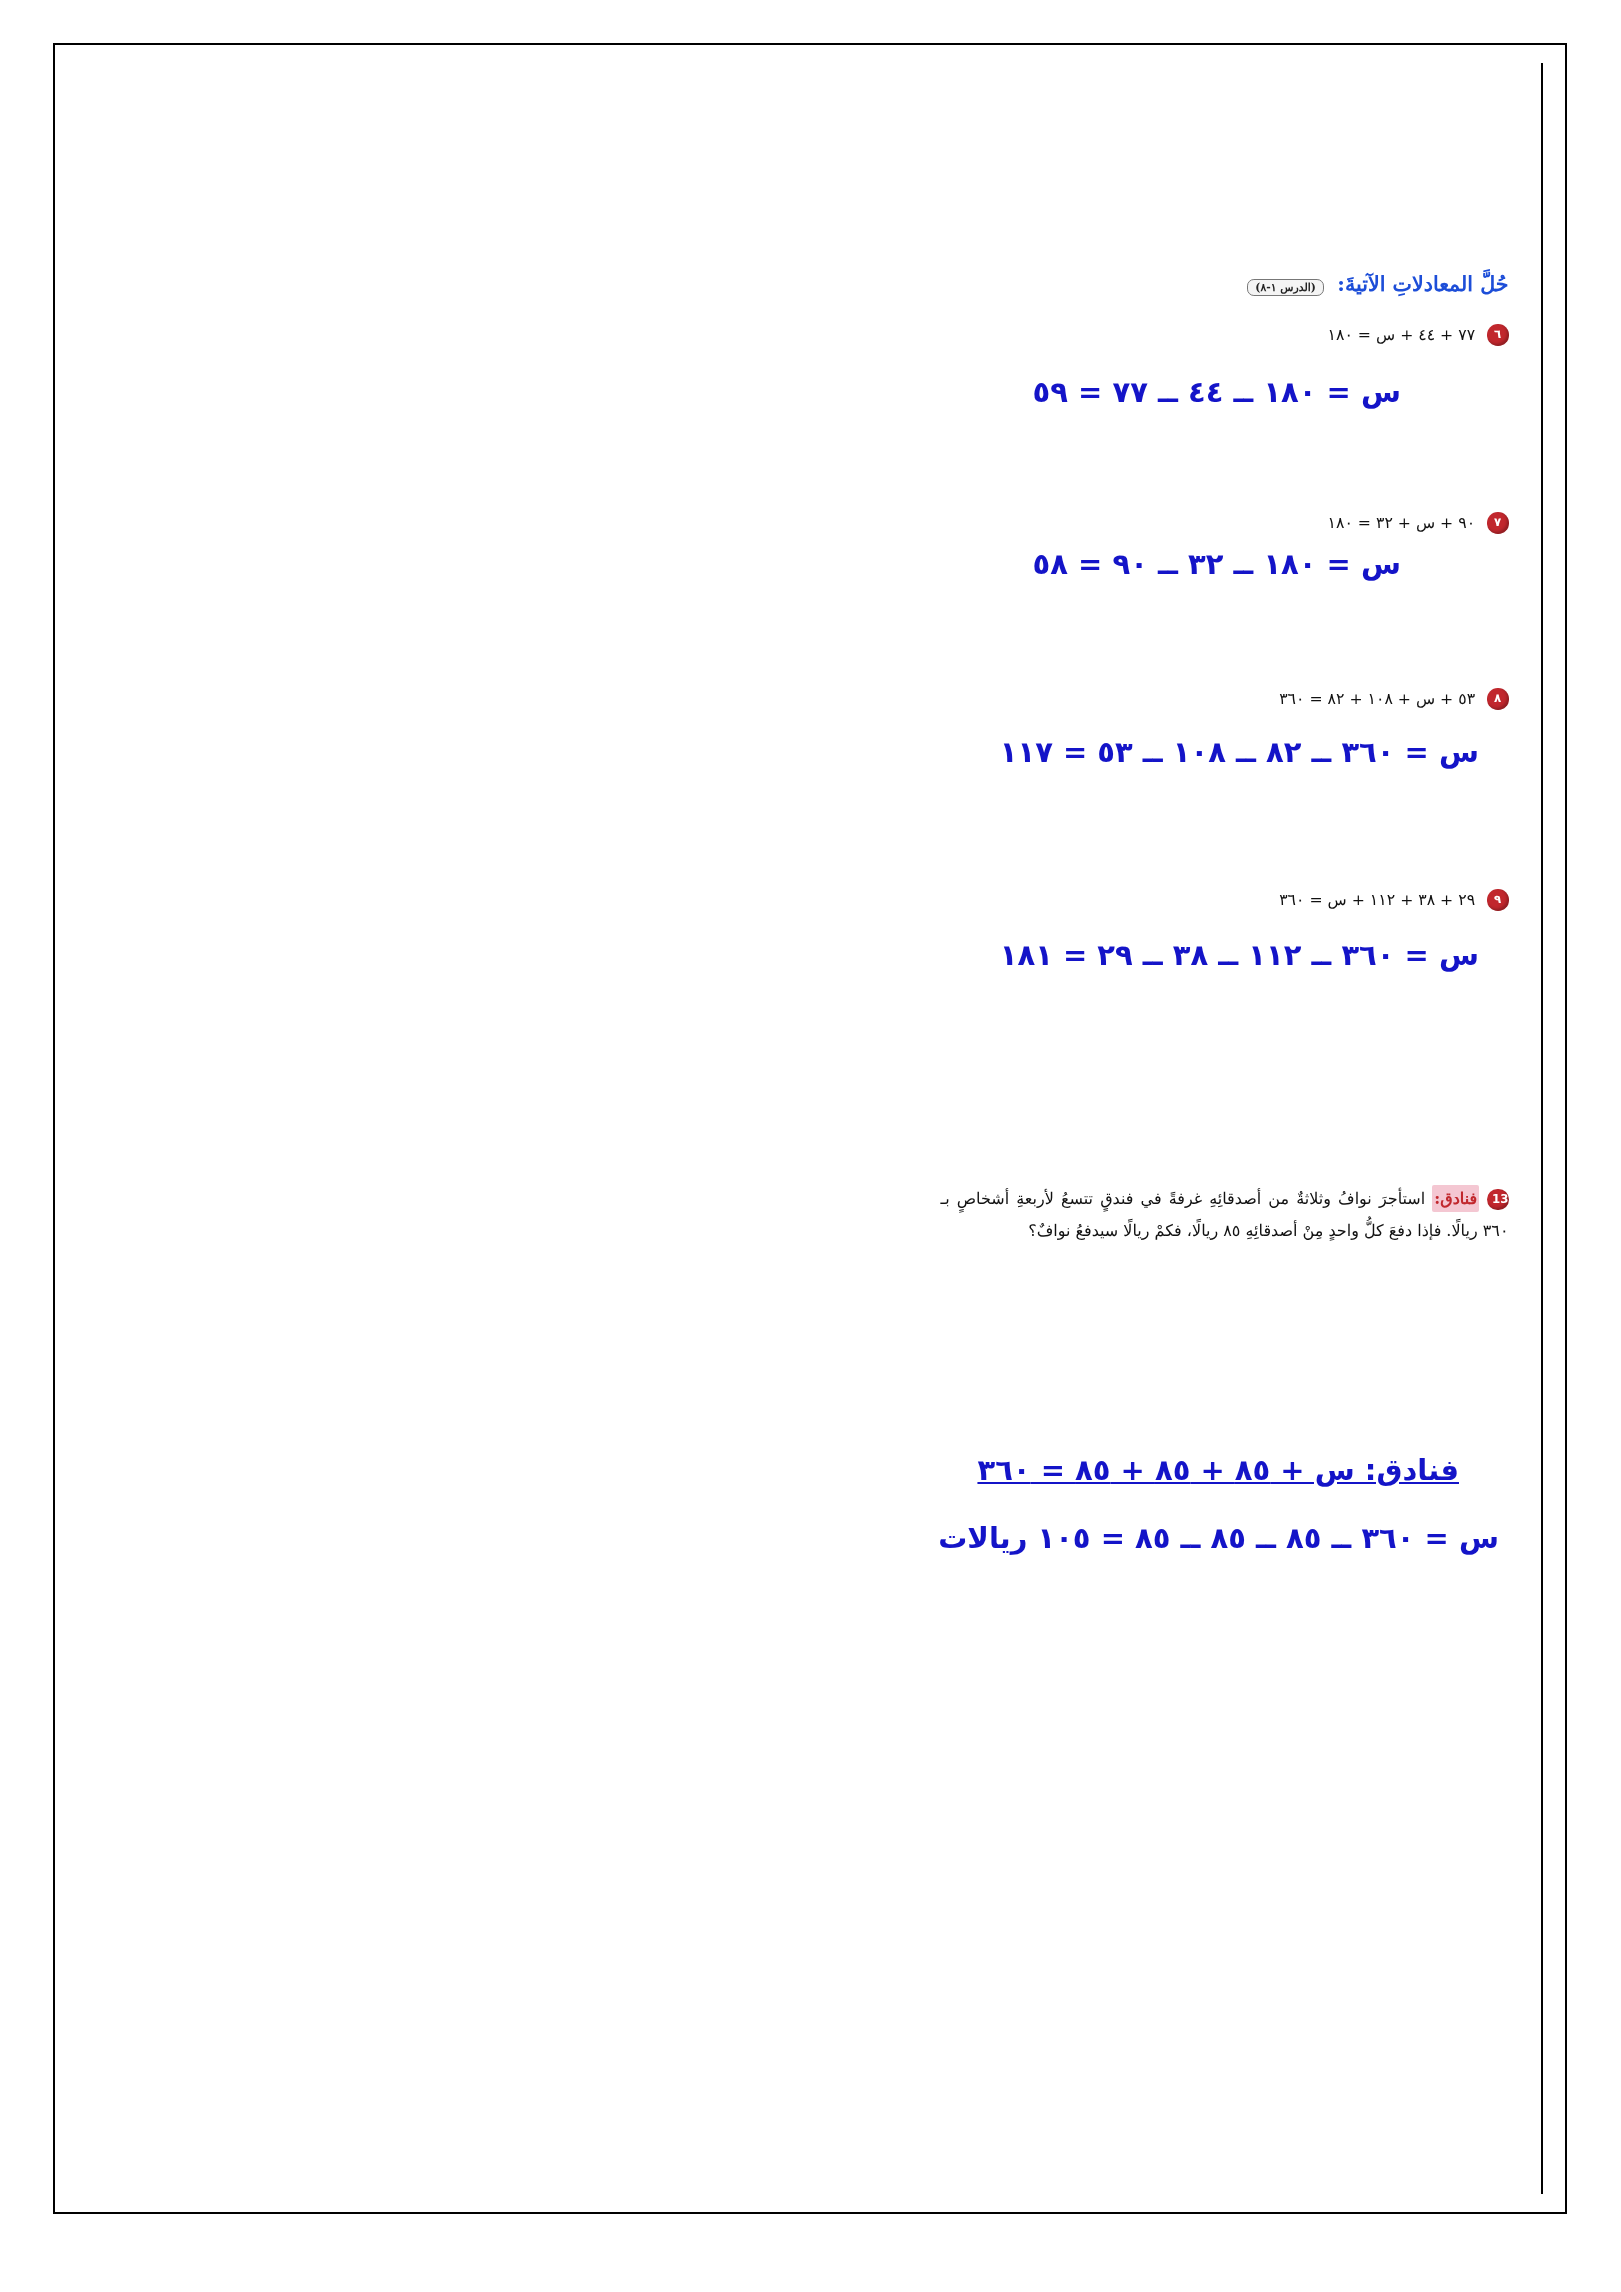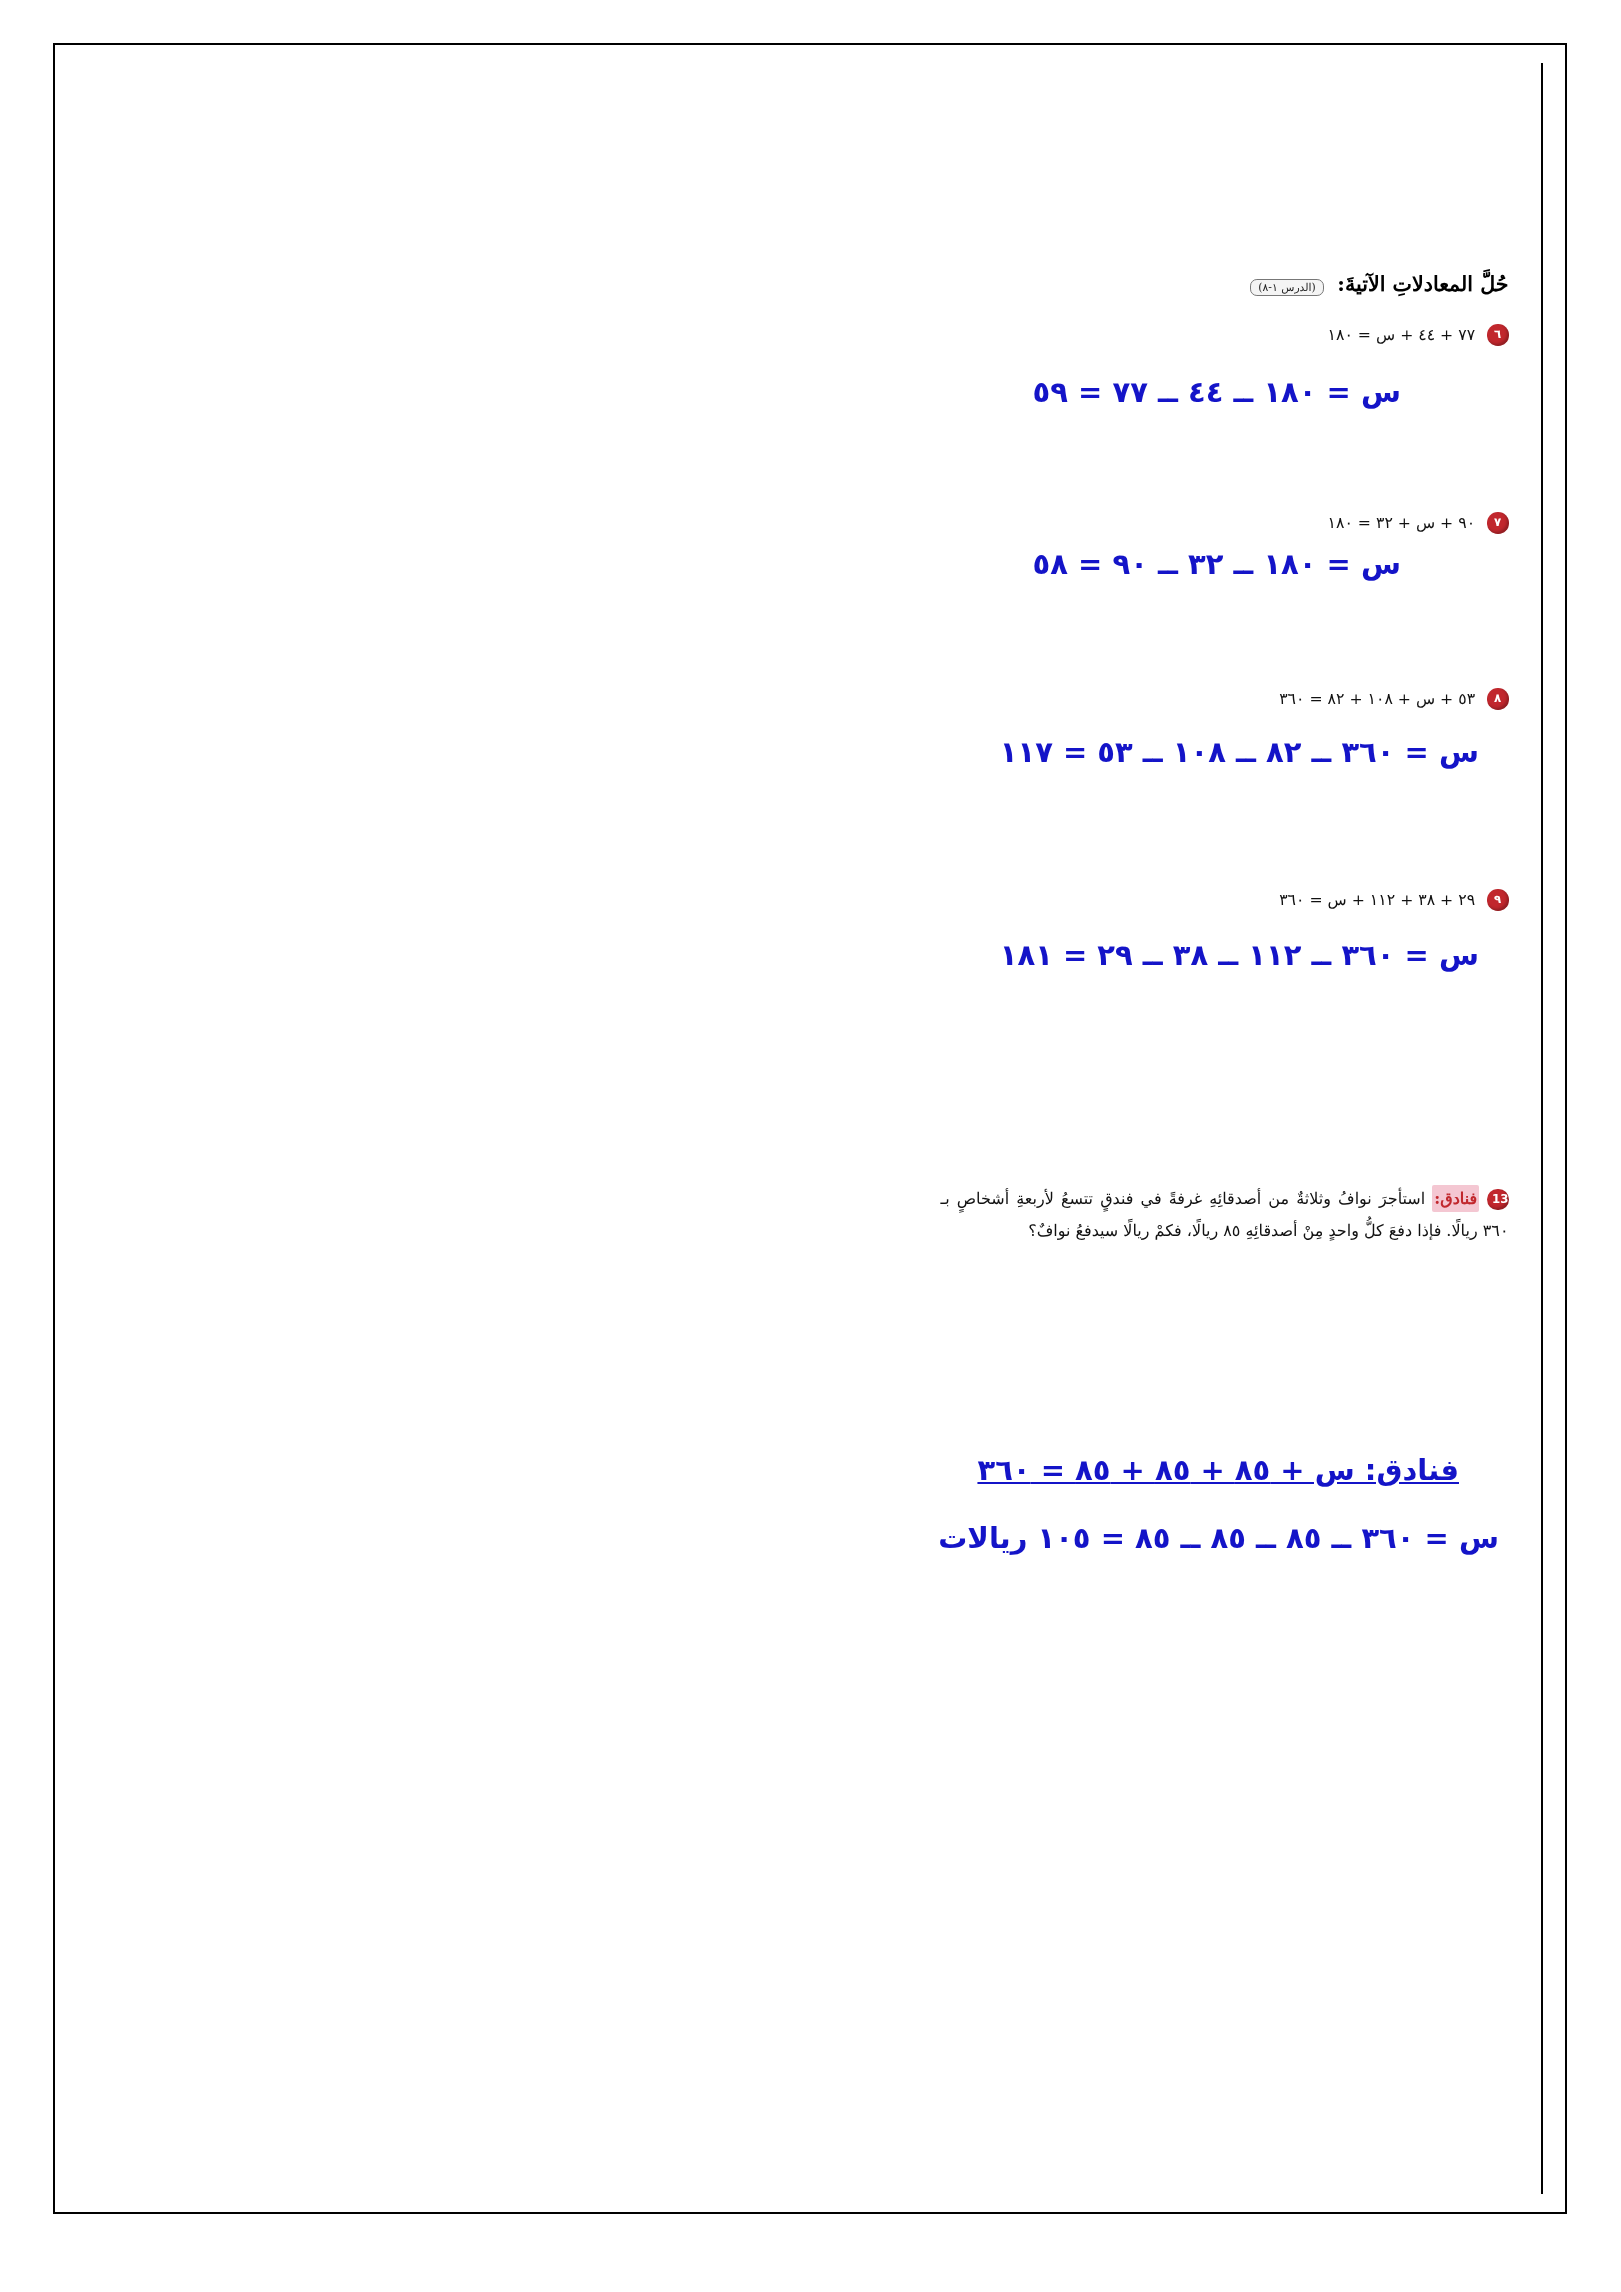--- a/index.html
+++ b/index.html
@@ -58,32 +58,33 @@
     right: 24.5px;
     top: 211px;
     display: flex;
     flex-direction: row;
     align-items: baseline;
     gap: 13.7px;
   }
   .heading-title {
     font-size: 20.6px;
     font-weight: bold;
-    color: #000000;
+    color: #1d4ed8;
     letter-spacing: 0px;
     white-space: nowrap;
   }
   .heading-ref {
     font-size: 10.8px;
     color: #222222;
     border: 1px solid #777;
     border-radius: 6.9px;
     padding: 1px 6.9px;
     white-space: nowrap;
     background: #f4f4f4;
+    font-weight: bold;
   }
 
   
   .qnum {
     display: inline-block;
     width: 21.6px;
     height: 21.6px;
     border-radius: 50%;
     background: #c1272d;
     color: #ffffff;

